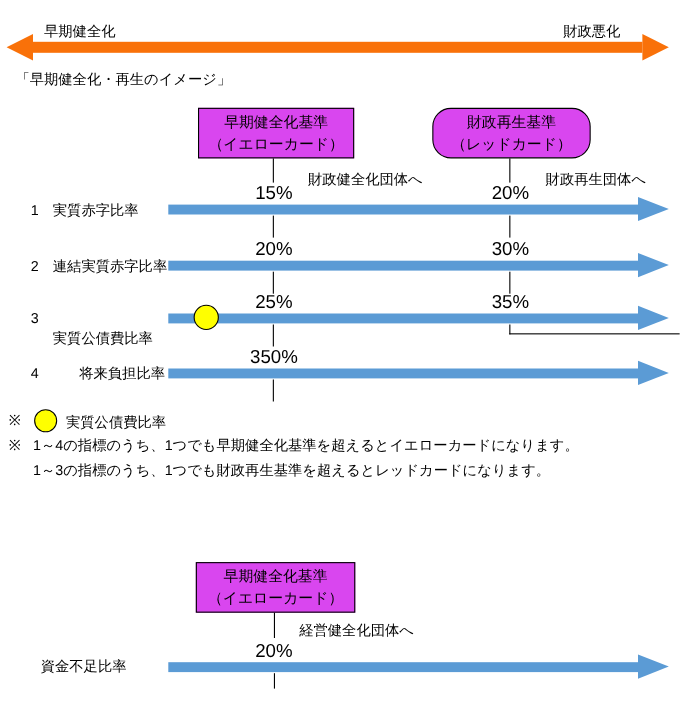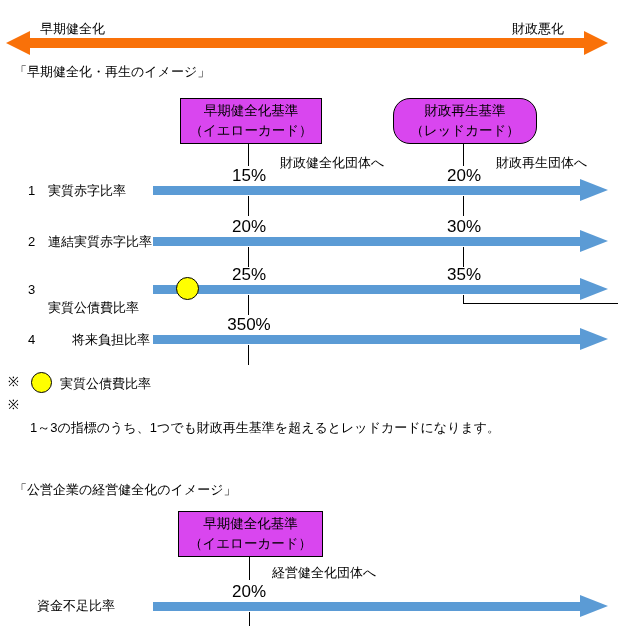--- a/index.html
+++ b/index.html
@@ -100,23 +100,23 @@
     <div class="head-blue" style="left:580px; top:328px;"></div>
     <span class="tick-label" style="left:249px; top:318px;">350%</span>
     <div class="vline" style="left:248px; top:345px; height:20px;"></div>
   </div>
 
   <span class="lbl" style="left:8px; top:374px;">※</span>
   <div class="circle-marker" style="left:31px; top:372px; width:21px; height:21px;"></div>
   <span class="lbl" style="left:60px; top:376px;">実質公債費比率</span>
 
   <span class="lbl" style="left:8px; top:397px;">※</span>
+  <span class="lbl" style="left:30px; top:397px;">1～4の指標のうち、1つでも早期健全化基準を超えるとイエローカードになります。</span>
   <span class="lbl" style="left:30px; top:420px;">1～3の指標のうち、1つでも財政再生基準を超えるとレッドカードになります。</span>
 
-  <span class="lbl" style="left:14px; top:482px;">「公営企業の経営健全化のイメージ」</span>
 
   <div class="tbox" style="left:178px; top:511px; width:145px; height:46px;">
     <div>早期健全化基準</div>
     <div>（イエローカード）</div>
   </div>
   <div class="vline" style="left:249px; top:557px; height:23px;"></div>
   <span class="lbl" style="left:272px; top:565px;">経営健全化団体へ</span>
 
   <div>
     <span class="lbl" style="left:37px; top:598px;">資金不足比率</span>

